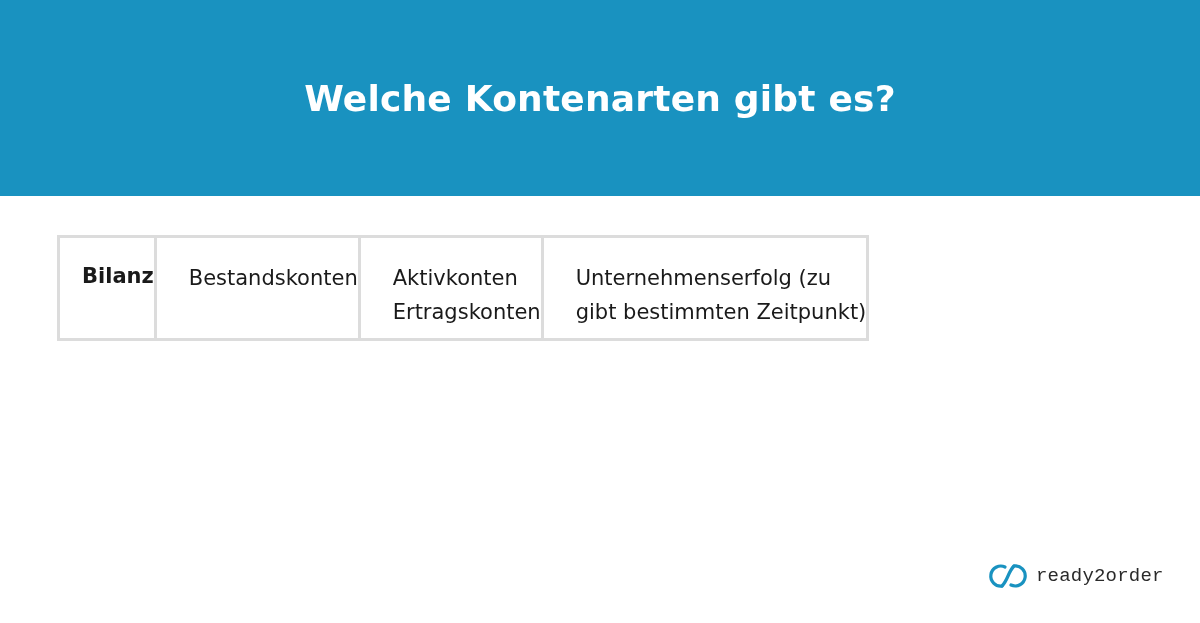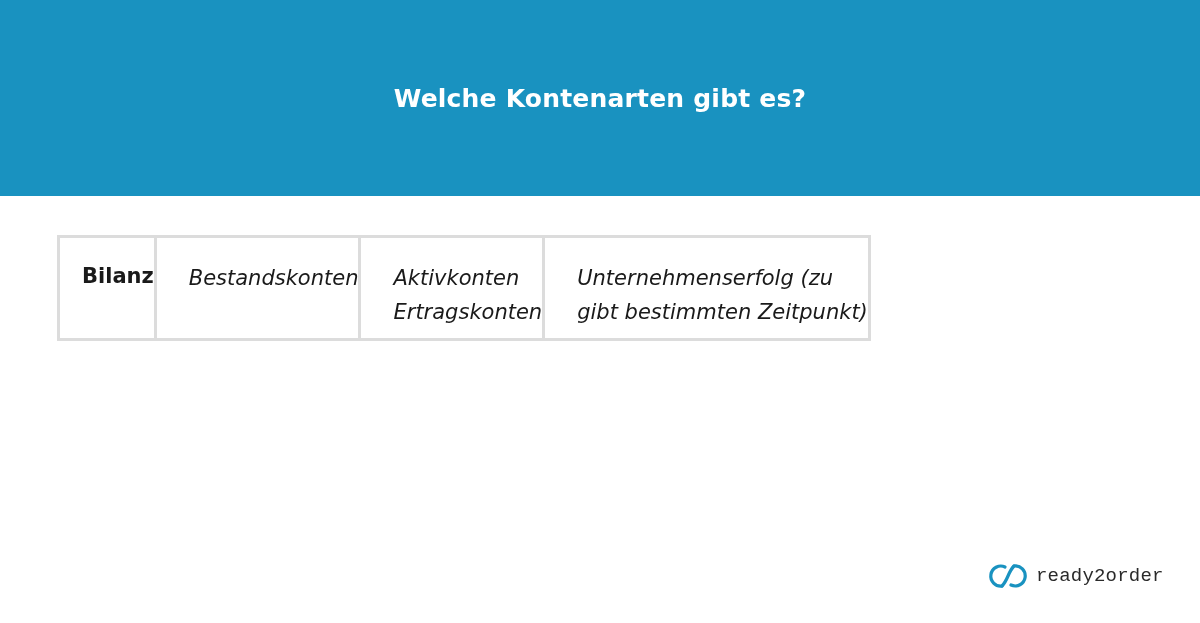--- a/index.html
+++ b/index.html
@@ -8,21 +8,21 @@
     background: #ffffff;
     font-family: "DejaVu Sans", "Liberation Sans", sans-serif;
     color: #1a1a1a;
   }
   .banner {
     position: absolute; left: 0; top: 0; width: 1200px; height: 196px;
     background: #1992c0;
     display: flex; align-items: center; justify-content: center;
   }
   .banner h1 {
-    margin: 0; color: #ffffff; font-size: 25px; font-weight: bold;
+    margin: 0; color: #ffffff; font-size: 36px; font-weight: bold;
     letter-spacing: 0.2px; position: relative; top: 0px;
   }
   table.grid {
     position: absolute; left: 57px; top: 235px;
     border-collapse: collapse;
     table-layout: fixed;
   }
   table.grid td {
     border: 3px solid #dcdcdc;
     vertical-align: top;
@@ -32,21 +32,21 @@
   }
   .c0 { width: 150px; }
   .c1 { width: 255px; }
   .c2 { width: 273px; }
   .c3 { width: 407px; }
   tr.head td { height: 63px; vertical-align: middle; }
   tr.head td .txt { padding-left: 32px; font-weight: bold; }
   tr.row1 td { height: 100px; }
   tr.row2 td { height: 112px; }
   .rowlabel { font-weight: bold; padding: 21px 0 0 22px; display: block; }
-  .cell { padding: 23px 0 0 32px; display: block; font-style: italic; }
+  .cell { padding: 23px 0 0 32px; display: block; }
   .cell .line { display: block; }
   .brand {
     position: absolute; left: 988px; top: 562px;
     display: flex; align-items: center; font-family: Liberation Mono, monospace;
   }
   .brand svg { display: block; }
   .brand .name {
     margin-left: 8px; font-size: 19px; color: #2a2a2a; letter-spacing: 0.2px;
   }
 </style>

